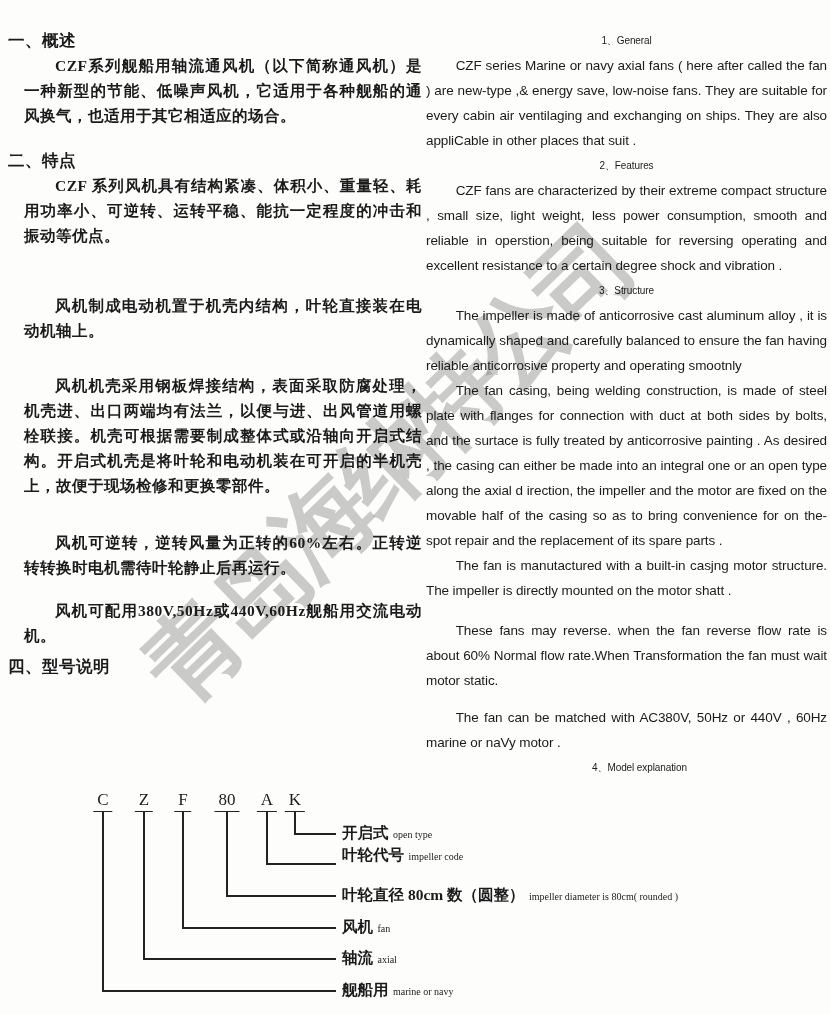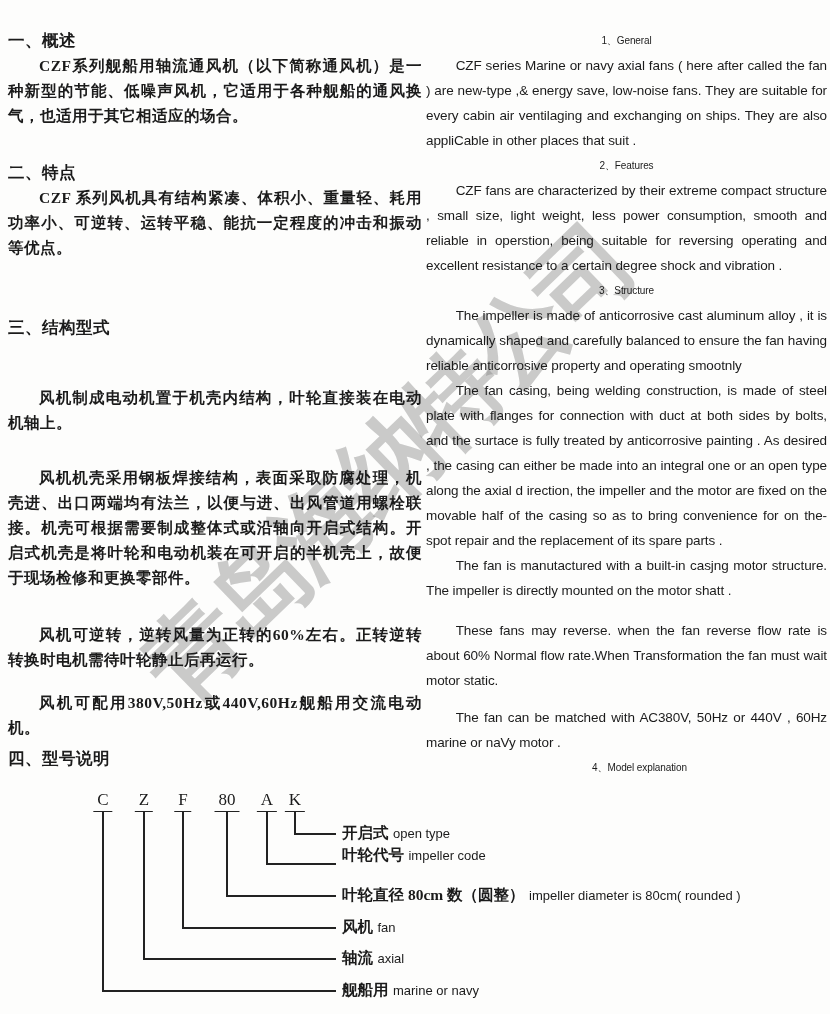--- a/index.html
+++ b/index.html
@@ -22,69 +22,68 @@
   .col-left  { left:8px;   width:414px; }
   .col-right { left:426px; width:401px; }
 
   
   .cn {
     font-family:"Liberation Serif","DejaVu Serif",serif;
     font-weight:700; font-size:15.5px; line-height:25px;
     text-align:justify; letter-spacing:0.5px;
   }
   .cn-h { font-size:16.5px; }
-  .cn-p { text-indent:2em; }
+  .cn-p { text-indent:2em;margin-left:16px; }
 
   
   .en {
     font-size:13.5px; line-height:25px; text-align:justify;
     letter-spacing:-0.1px;
   }
   .en-h { font-size:10px; text-align:center; }
   .en-p { text-indent:2.2em; }
   .indent-h { padding-left:26px; }
 
   .mt6  { margin-top:6px; }  .mt12 { margin-top:12px; }
   .mt15 { margin-top:15px; } .mt18 { margin-top:18px; }
-  .mt22 { margin-top:32px;font-family:Liberation Serif, serif; } .mt30 { margin-top:30px; }
+  .mt22 { margin-top:20px;font-family:Liberation Serif, serif; } .mt30 { margin-top:30px; }
   .mt32 { margin-top:32px; } .mt45 { margin-top:45px; }
   .mt55 { margin-top:55px; }
 
   
   .diagram { position:absolute; left:0; top:780px; width:830px; height:234px; z-index:1; }
   .code {
     position:absolute; top:10px; transform:translateX(-50%);
     font-family:"Liberation Serif","DejaVu Serif",serif;
     font-size:17px; line-height:20px; padding:0 4px 1px 4px;
     border-bottom:1.6px solid #222;
   }
   .vline { position:absolute; width:1.6px; background:#222; }
   .hline { position:absolute; height:1.6px; background:#222; }
   .dlabel { position:absolute; left:342px; white-space:nowrap; line-height:22px; }
   .dl-cn {
     font-family:"Liberation Serif","DejaVu Serif",serif;
     font-weight:700; font-size:15.5px;
   }
-  .dl-en { font-size:13px; }
+  .dl-en { font-size:10px;font-family:Liberation Serif, serif; }
 </style>
 </head>
 <body>
 
 <div class="page">
 
   <div class="watermark">青岛海纳特公司</div>
 
   <div class="col col-left">
     <div class="cn cn-h">一、概述</div>
     <p class="cn cn-p">CZF系列舰船用轴流通风机（以下简称通风机）是一种新型的节能、低噪声风机，它适用于各种舰船的通风换气，也适用于其它相适应的场合。</p>
 
     <div class="cn cn-h mt22">二、特点</div>
     <p class="cn cn-p">CZF 系列风机具有结构紧凑、体积小、重量轻、耗用功率小、可逆转、运转平稳、能抗一定程度的冲击和振动等优点。</p>
 
-    <div class="cn cn-h mt55">三、结构型式</div>
     <p class="cn cn-p mt45">风机制成电动机置于机壳内结构，叶轮直接装在电动机轴上。</p>
     <p class="cn cn-p mt30">风机机壳采用钢板焊接结构，表面采取防腐处理，机壳进、出口两端均有法兰，以便与进、出风管道用螺栓联接。机壳可根据需要制成整体式或沿轴向开启式结构。开启式机壳是将叶轮和电动机装在可开启的半机壳上，故便于现场检修和更换零部件。</p>
     <p class="cn cn-p mt32">风机可逆转，逆转风量为正转的60%左右。正转逆转转换时电机需待叶轮静止后再运行。</p>
     <p class="cn cn-p mt18">风机可配用380V,50Hz或440V,60Hz舰船用交流电动机。</p>
 
     <div class="cn cn-h mt6">四、型号说明</div>
   </div>
 
   <div class="col col-right">
     <div class="en en-h">1、General</div>

